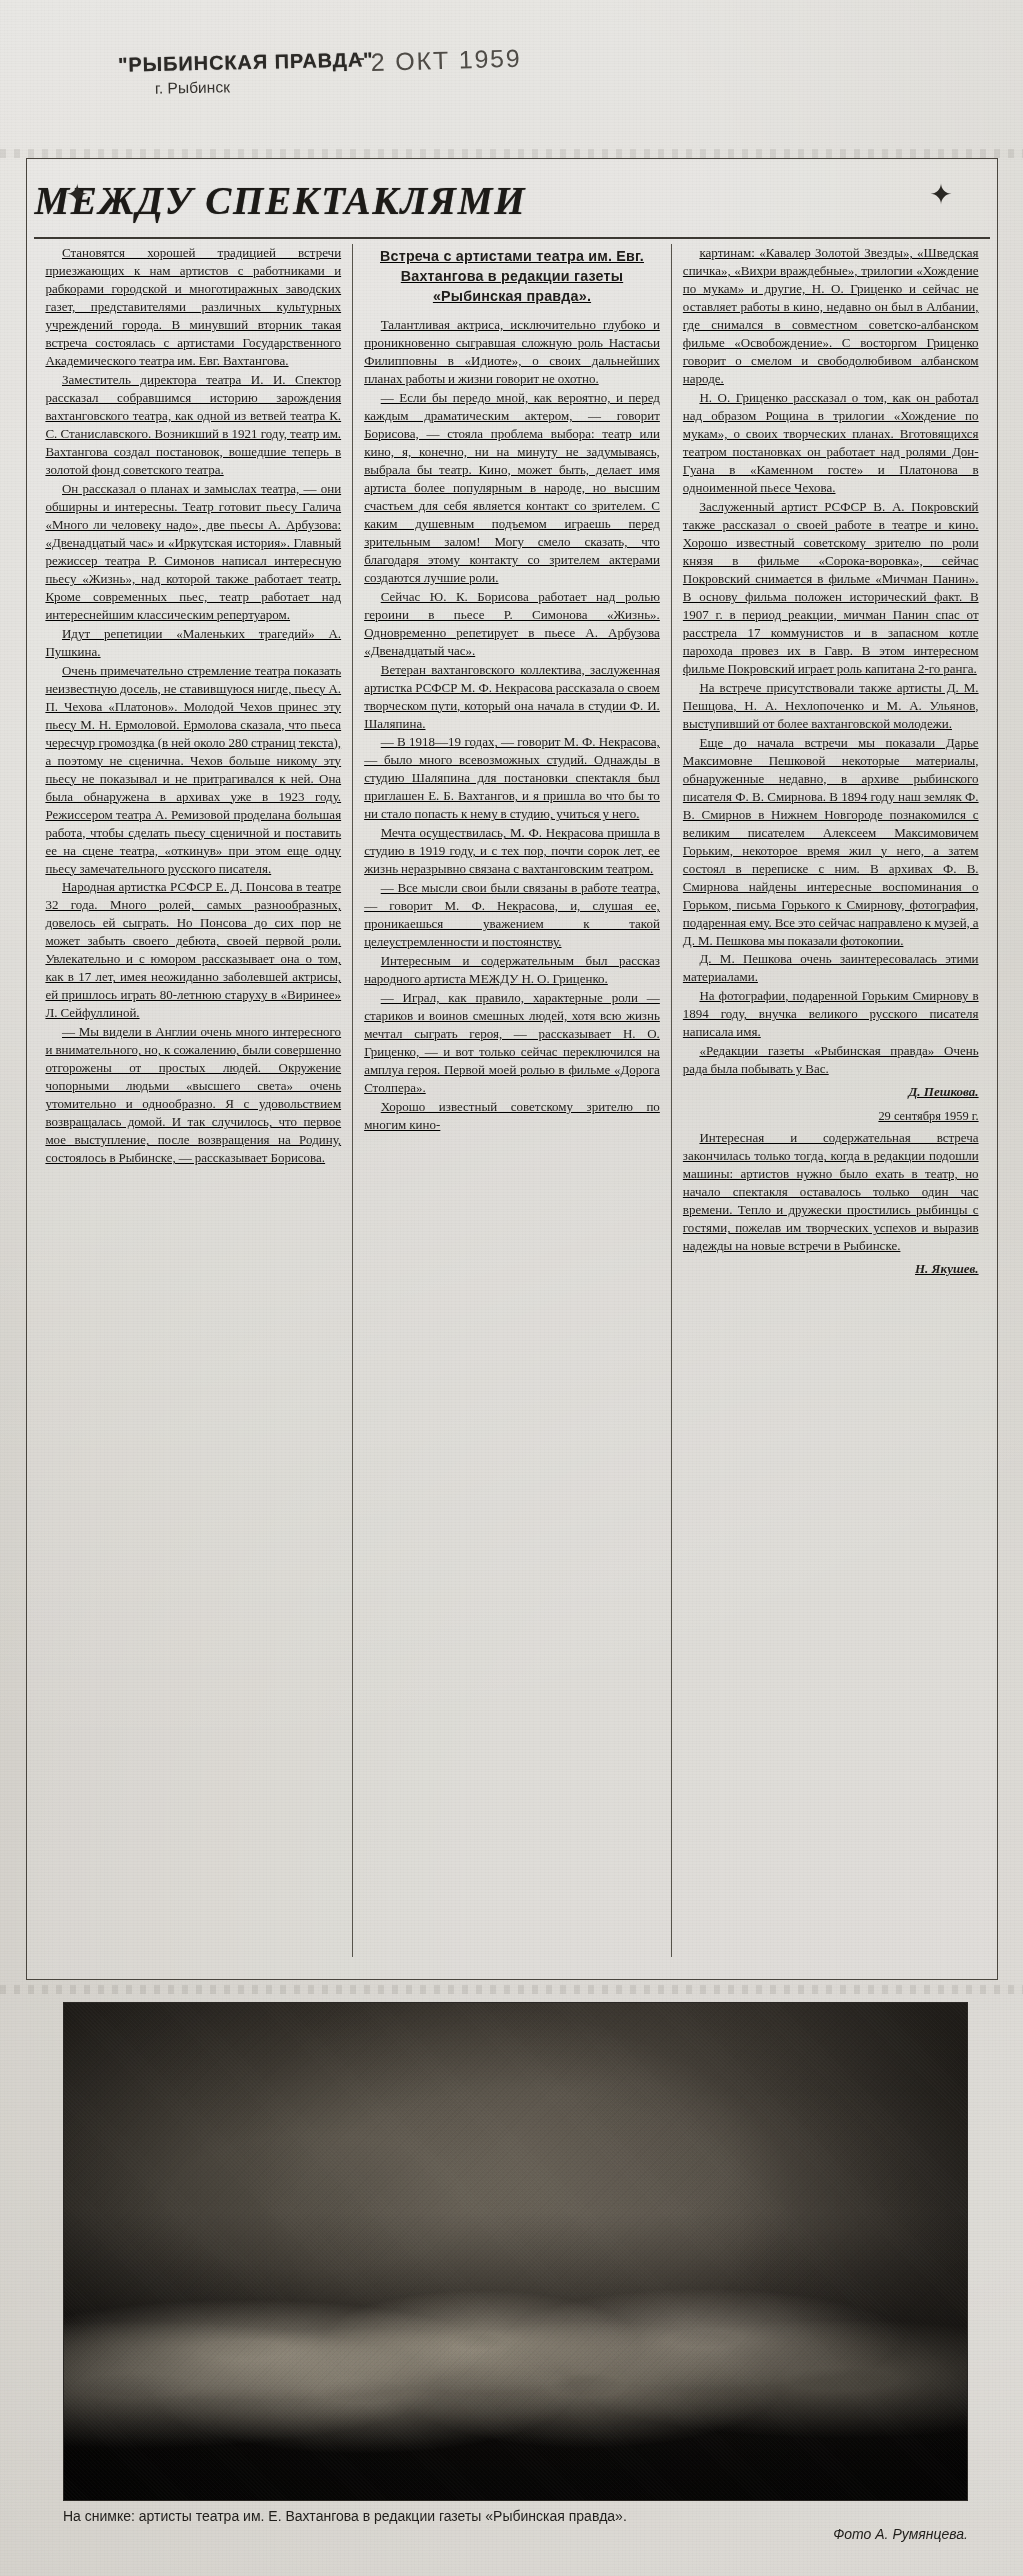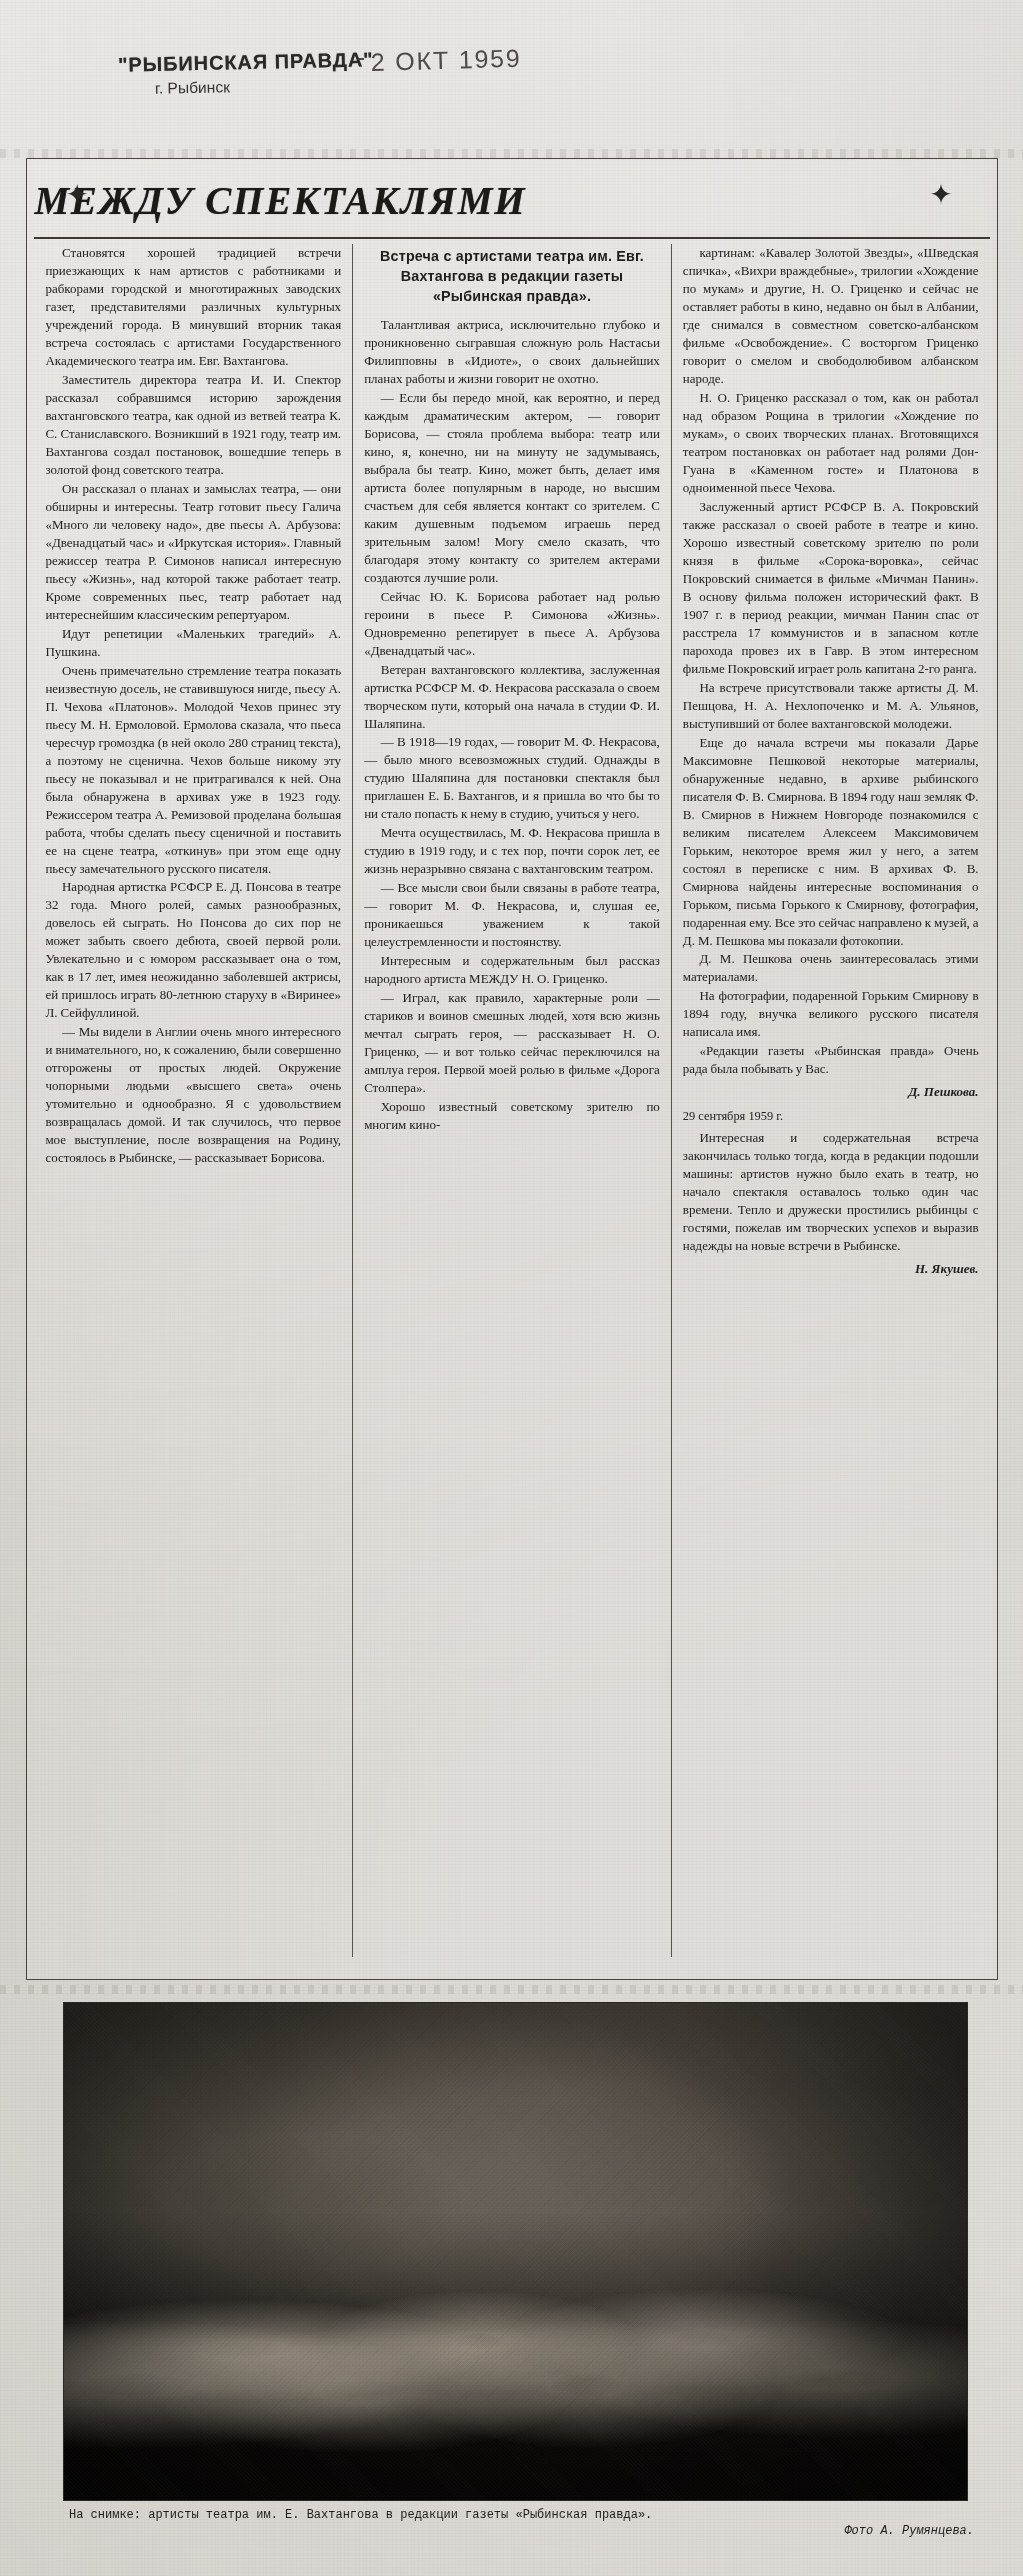--- a/index.html
+++ b/index.html
@@ -106,20 +106,21 @@
     color: #2a2824;
   }
   .deco-left { left: 31px; }
   .deco-right { right: 37px; }
 
   
   .cols {
     display: flex;
     gap: 0;
     height: 1713px;
+    text-decoration: underline;
   }
   .col {
     flex: 1 1 0;
     padding: 0 11px;
     position: relative;
   }
   .col + .col { border-left: 0.9px solid #57534b; }
 
   .sub-head {
     font-family: "Liberation Sans", sans-serif;
@@ -149,21 +150,21 @@
     font-size: 13px;
     font-style: italic;
     font-weight: 700;
     text-align: right;
     color: #201e1b;
     margin-top: 5.5px;
   }
   .datenote {
     font-family: "Liberation Serif", serif;
     font-size: 12.4px;
-    text-align: left;
+    text-align: right;
     color: #23211e;
     margin: 9.2px 0 5.5px 0;
   }
 
   
   .photo-wrap {
     position: absolute;
     left: 63px; top: 2002px;
     width: 905px; height: 499px;
     background: #14120f;
@@ -198,24 +199,24 @@
   .photo .noise {
     position: absolute; inset: 0;
     opacity: .35;
     background-image:
       repeating-linear-gradient(45deg, rgba(255,255,255,.05) 0 0.9px, rgba(0,0,0,0) 0.9px 2.8px),
       repeating-linear-gradient(-45deg, rgba(0,0,0,.08) 0 0.9px, rgba(0,0,0,0) 0.9px 3.7px);
   }
 
   .caption {
     position: absolute;
-    left: 69px; top: 2508px;
+    left: 63px; top: 2508px;
     width: 905px;
-    font-family: Liberation Mono, monospace;
-    font-size: 12px;
+    font-family: Liberation Sans, sans-serif;
+    font-size: 14px;
     color: #201e1b;
   }
   .caption .line1 { text-align: left; }
   .caption .line2 { text-align: right; font-style: italic; margin-top: 1.8px; }
 
   .edge-tear {
     position: absolute;
     left: 0; right: 0;
     height: 9.2px;
     background: repeating-linear-gradient(90deg, rgba(120,116,108,.35) 0 6.4px, rgba(210,206,198,.2) 6.4px 14px);

